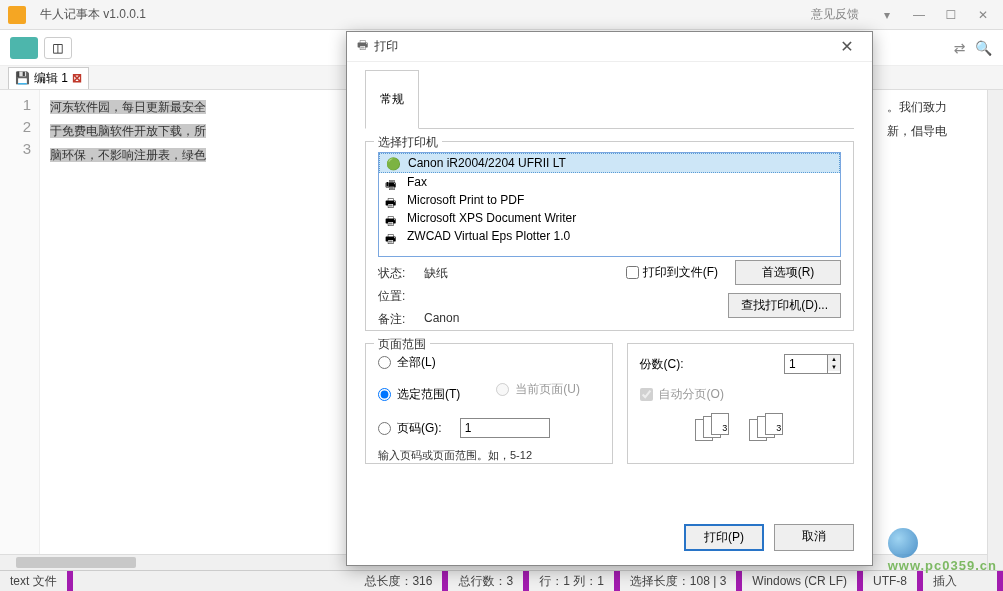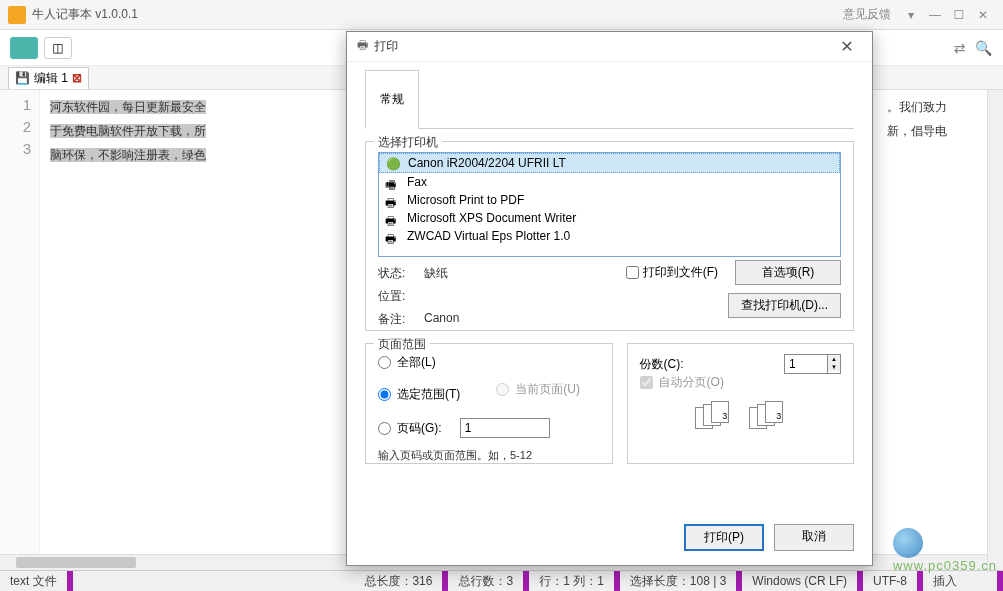--- a/index.html
+++ b/index.html
@@ -1,18 +1,18 @@
 <!DOCTYPE html>
 <html><head>
 <meta charset="utf-8">
 <style>
 * { margin: 0; padding: 0; box-sizing: border-box; font-family: "Microsoft YaHei", "SimSun", sans-serif; font-size: 12px; }
 body { background: #fff; width: 1003px; height: 591px; overflow: hidden; position: relative; }
 
-.titlebar { height: 30px; background: #f5f5f5; display: flex; align-items: center; padding: 0 8px; border-bottom: 1px solid #ddd; }
+.titlebar { height: 30px; background: #f5f5f5; display: flex; align-items: center; padding: 0 8px; border-bottom: 1px solid #ddd; gap: 8px; }
 .titlebar .logo { width: 18px; height: 18px; background: #f5a623; margin-right: 6px; border-radius: 2px; }
 .titlebar .title { flex: 1; color: #555; }
 .titlebar .feedback { color: #888; margin-right: 8px; }
 .titlebar .winbtn { width: 24px; height: 20px; display: inline-flex; align-items: center; justify-content: center; color: #888; cursor: pointer; }
 
 .toolbar { height: 36px; display: flex; align-items: center; padding: 0 10px; background: #fff; border-bottom: 1px solid #eee; }
 .toolbar .left-group { display: flex; gap: 6px; }
 .toolbar .btn-teal { width: 28px; height: 22px; background: #4db6ac; border-radius: 3px; }
 .toolbar .btn-outline { width: 28px; height: 22px; border: 1px solid #ccc; border-radius: 3px; display: flex; align-items: center; justify-content: center; }
 .toolbar .center-group { margin-left: auto; display: flex; gap: 14px; align-items: center; }
@@ -65,38 +65,38 @@
 
 .range-copies { display: flex; gap: 14px; }
 .range-box { flex: 1.1; }
 .copies-box { flex: 1; }
 .radio-row { display: flex; align-items: center; gap: 6px; margin-bottom: 10px; }
 .radio-row input[type=radio] { margin: 0; }
 .radio-row.disabled { color: #999; align-items: center; }
 .page-input { width: 90px; border: 1px solid #888; padding: 2px 4px; margin-left: 12px; }
 .hint { font-size: 11px; color: #333; margin-top: 6px; }
 
-.copies-row { display: flex; align-items: center; justify-content: space-between; }
+.copies-row { display: flex; align-items: center; justify-content: space-between; margin-bottom: 12px; }
 .spinner { display: flex; }
 .spinner input { width: 44px; border: 1px solid #888; padding: 2px 4px; text-align: left; }
 .spinner .arrows { display: flex; flex-direction: column; border: 1px solid #888; border-left: none; }
 .spinner .arrows span { font-size: 6px; padding: 0 3px; line-height: 8px; cursor: pointer; background: #efefef; }
 .collate-row { display: flex; align-items: center; gap: 6px; color: #999; margin-bottom: 10px; }
 .collate-icons { display: flex; gap: 18px; justify-content: center; }
 .doc-stack { position: relative; width: 36px; height: 30px; }
 .doc-stack .pg { position: absolute; width: 18px; height: 22px; border: 1px solid #888; background: #fff; font-size: 9px; display: flex; align-items: flex-end; justify-content: flex-end; padding: 1px; }
 .doc-stack .pg:nth-child(1){ left:0; top:6px; } .doc-stack .pg:nth-child(2){ left:8px; top:3px; } .doc-stack .pg:nth-child(3){ left:16px; top:0; }
 
 .dlg-footer { display: flex; justify-content: flex-end; gap: 10px; padding: 10px 18px 14px; }
 .dlg-footer .btn { min-width: 80px; }
 .dlg-footer .btn.primary { border: 2px solid #2874c7; }
 
 .watermark { position: absolute; right: 6px; bottom: 18px; opacity: 0.85; pointer-events: none; }
 .watermark .txt1 { font-family: "KaiTi","STKaiti",serif; font-size: 24px; color: #3b8ccb; font-style: italic; font-weight: bold; }
-.watermark .txt2 { font-size: 13px; color: #6ab04c; font-weight: normal; letter-spacing: 1px; }
+.watermark .txt2 { font-size: 13px; color: #6ab04c; font-weight: bold; letter-spacing: 1px; }
 .watermark .globe { display: inline-block; width: 30px; height: 30px; border-radius: 50%; background: radial-gradient(circle at 35% 35%, #8ecdf0, #2c7bbd); vertical-align: middle; margin-right: 2px; }
 
 .scrollbar-v { position: absolute; right: 0; top: 90px; width: 16px; bottom: 21px; background: #f0f0f0; border-left: 1px solid #ddd; }
 .scrollbar-h { position: absolute; left: 0; right: 16px; bottom: 21px; height: 16px; background: #f0f0f0; border-top: 1px solid #ddd; }
 .scrollbar-h .thumb { position: absolute; left: 16px; width: 120px; top: 2px; bottom: 2px; background: #c8c8c8; border-radius: 2px; }
 </style>
 </head>
 <body>
 
 <div class="titlebar">

